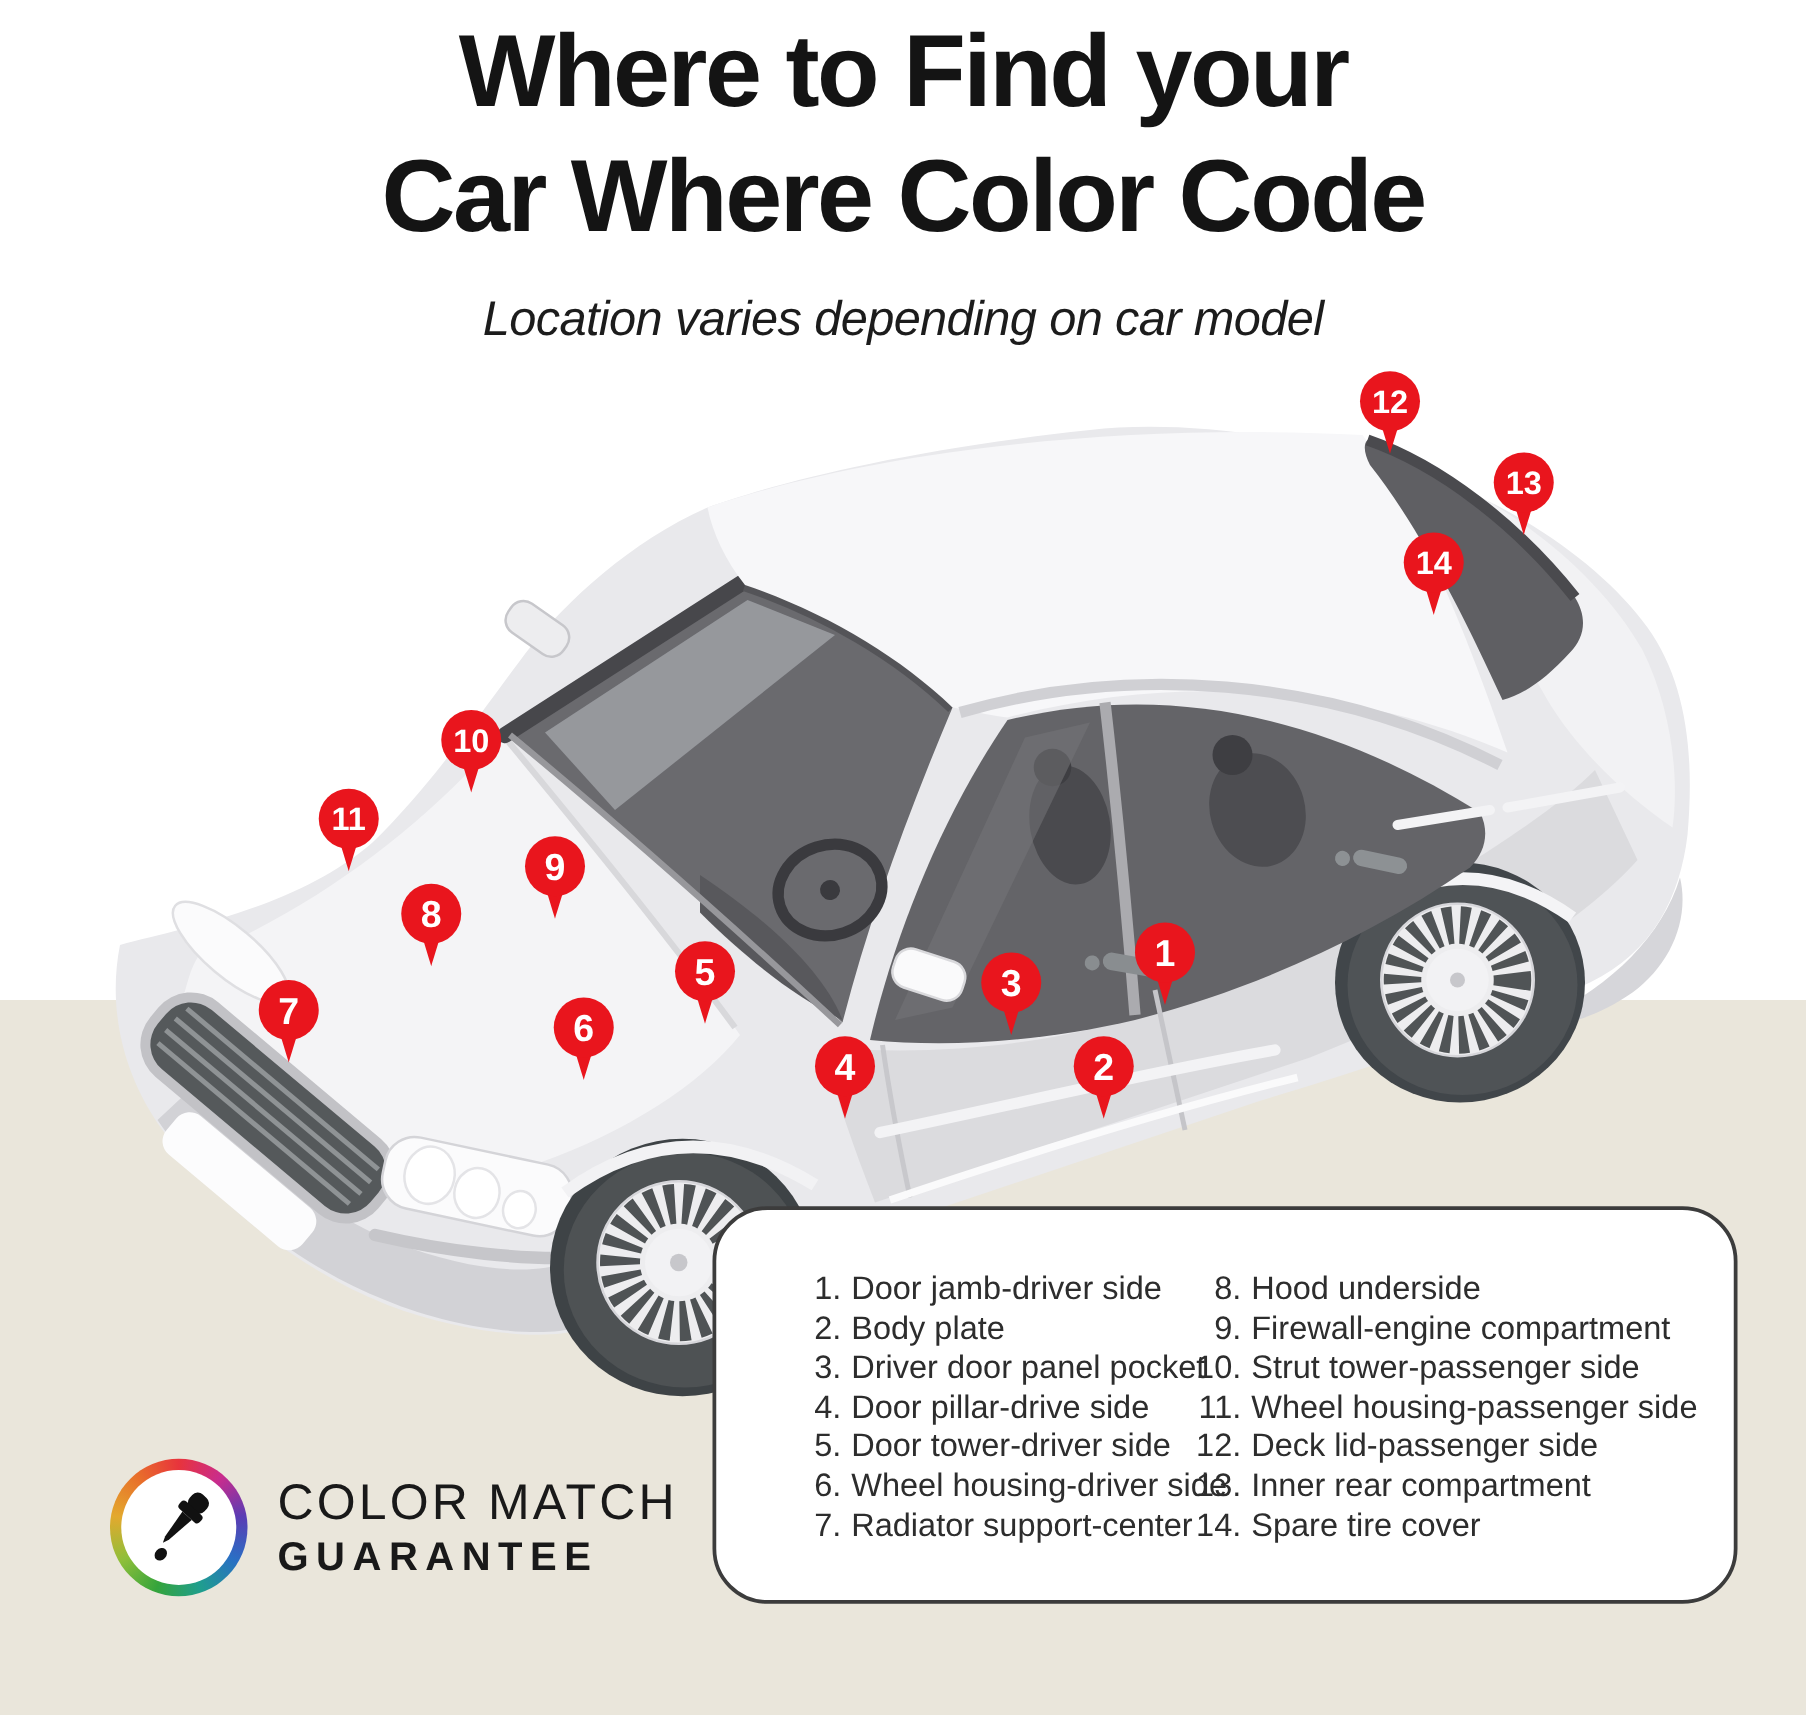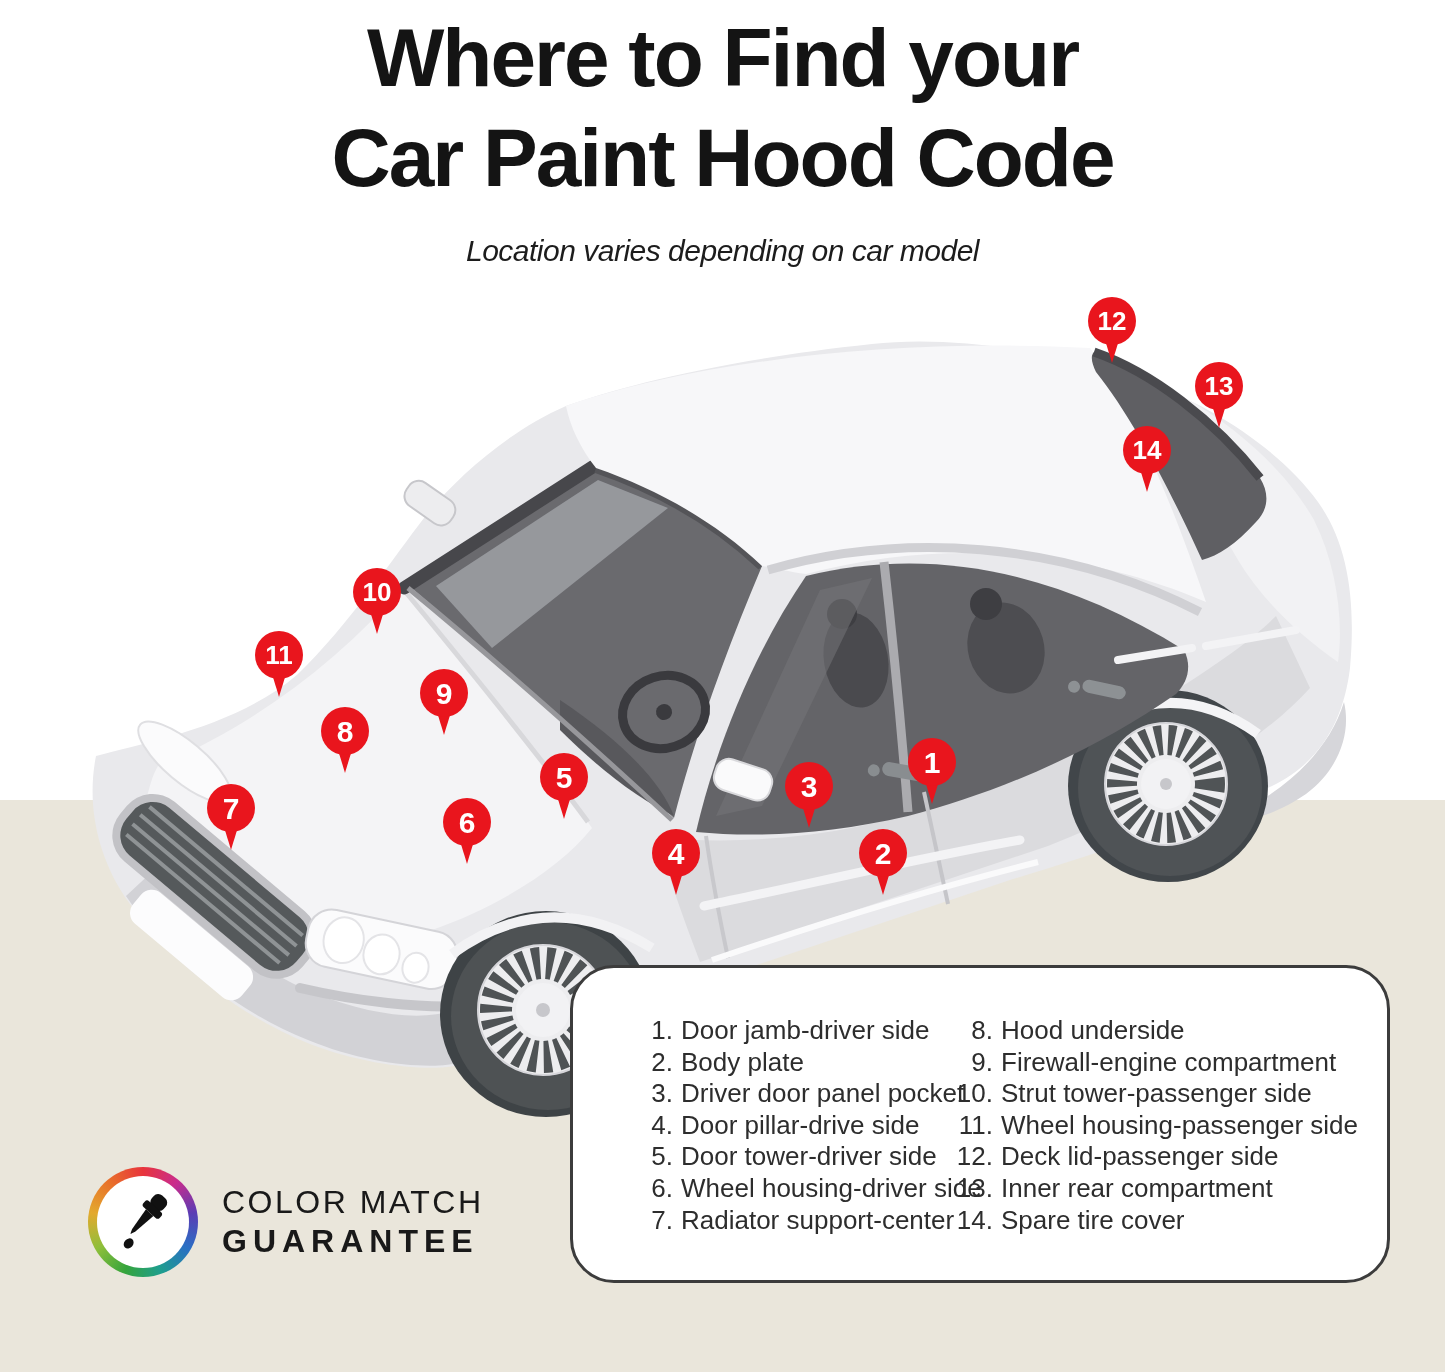--- a/index.html
+++ b/index.html
@@ -3,39 +3,39 @@
 <meta charset="utf-8">
 <style>
   html,body{margin:0;padding:0;background:#fff;}
   .stage{position:relative;width:1445px;height:1372px;overflow:hidden;background:#ffffff;
          font-family:"Liberation Sans", sans-serif;}
   .ground{position:absolute;left:0;top:800px;width:1445px;height:572px;background:var(--band,#EAE6DB);}
   #car-svg{position:absolute;left:0;top:0;width:1445px;height:1372px;}
 
   .title-wrap{position:absolute;left:0;right:0;top:8px;text-align:center;color:#141414;}
   .title-wrap h1{margin:0;font-size:82px;line-height:100px;font-weight:bold;letter-spacing:-2px;}
-  .subtitle{margin-top:26px;font-size:30px;font-style:italic;letter-spacing:-0.5px;color:#1c1c1c;}
+  .subtitle{margin-top:26px;font-size:39px;font-style:italic;letter-spacing:-0.5px;color:#1c1c1c;}
 
   .legend{position:absolute;left:570px;top:965px;width:820px;height:318px;background:#ffffff;
           border:3px solid var(--legend-border,#3C3C3C);border-radius:44px;box-sizing:border-box;}
   .legend-col{position:absolute;top:47px;}
   #legend-col-1{left:38px;}
   #legend-col-2{left:368px;}
   .legend-row{display:flex;font-size:26px;line-height:31.6px;color:#2d2d2d;}
   #legend-col-1 .legend-num{width:62px;text-align:right;padding-right:8px;}
   #legend-col-2 .legend-num{width:52px;text-align:right;padding-right:8px;}
   .legend-lbl{white-space:nowrap;}
 
   .badge{position:absolute;left:88px;top:1167px;display:flex;align-items:center;}
   .ring{position:relative;width:110px;height:110px;border-radius:50%;
         background:conic-gradient(from 0deg,#e8343c,#c92c8d,#5a3cb4,#2a6fc4,#1f9e8e,#35a43c,#8fbf3a,#e3a92e,#e8702a,#e8343c);}
   .ring-inner{position:absolute;left:9px;top:9px;width:92px;height:92px;border-radius:50%;background:#ffffff;}
   .dropper{position:absolute;left:20px;top:18px;}
   .badge-text{margin-left:24px;color:#191919;}
-  .badge-line1{font-size:32px;letter-spacing:2.5px;font-weight:400;}
+  .badge-line1{font-size:40px;letter-spacing:2.5px;font-weight:400;}
   .badge-line2{font-size:32px;letter-spacing:6px;font-weight:bold;margin-top:2px;}
 </style>
 </head>
 <body>
 
 <div class="stage" style="--band: #EAE6DB; --legend-border: #3C3C3C;">
 
   <div class="ground"></div>
 
   <svg id="car-svg" viewBox="0 0 1445 1372">
@@ -240,21 +240,21 @@
         </g>
         <g transform="translate(1147,450)">
           <path d="M -9,12 C -5,26 -2,35 0,42 C 2,35 5,26 9,12 Z" fill="#E9151D"></path>
           <circle r="24" fill="#E9151D"></circle>
           <text text-anchor="middle" dy="0.36em" fill="#ffffff" font-family="&quot;Liberation Sans&quot;, sans-serif" font-weight="bold" font-size="26">14</text>
         </g>
       </g>
   </svg>
 
   <div class="title-wrap">
-    <h1><span>Where to Find your</span><br><span>Car Paint Hood Code</span></h1>
+    <h1><span>Where to Find your</span><br><span>Car Where Color Code</span></h1>
     <div class="subtitle">Location varies depending on car model</div>
   </div>
 
   <div class="legend">
     <div class="legend-col" id="legend-col-1">
         <div class="legend-row">
           <span class="legend-num">1.</span>
           <span class="legend-lbl">Door jamb-driver side</span>
         </div>
         <div class="legend-row">

